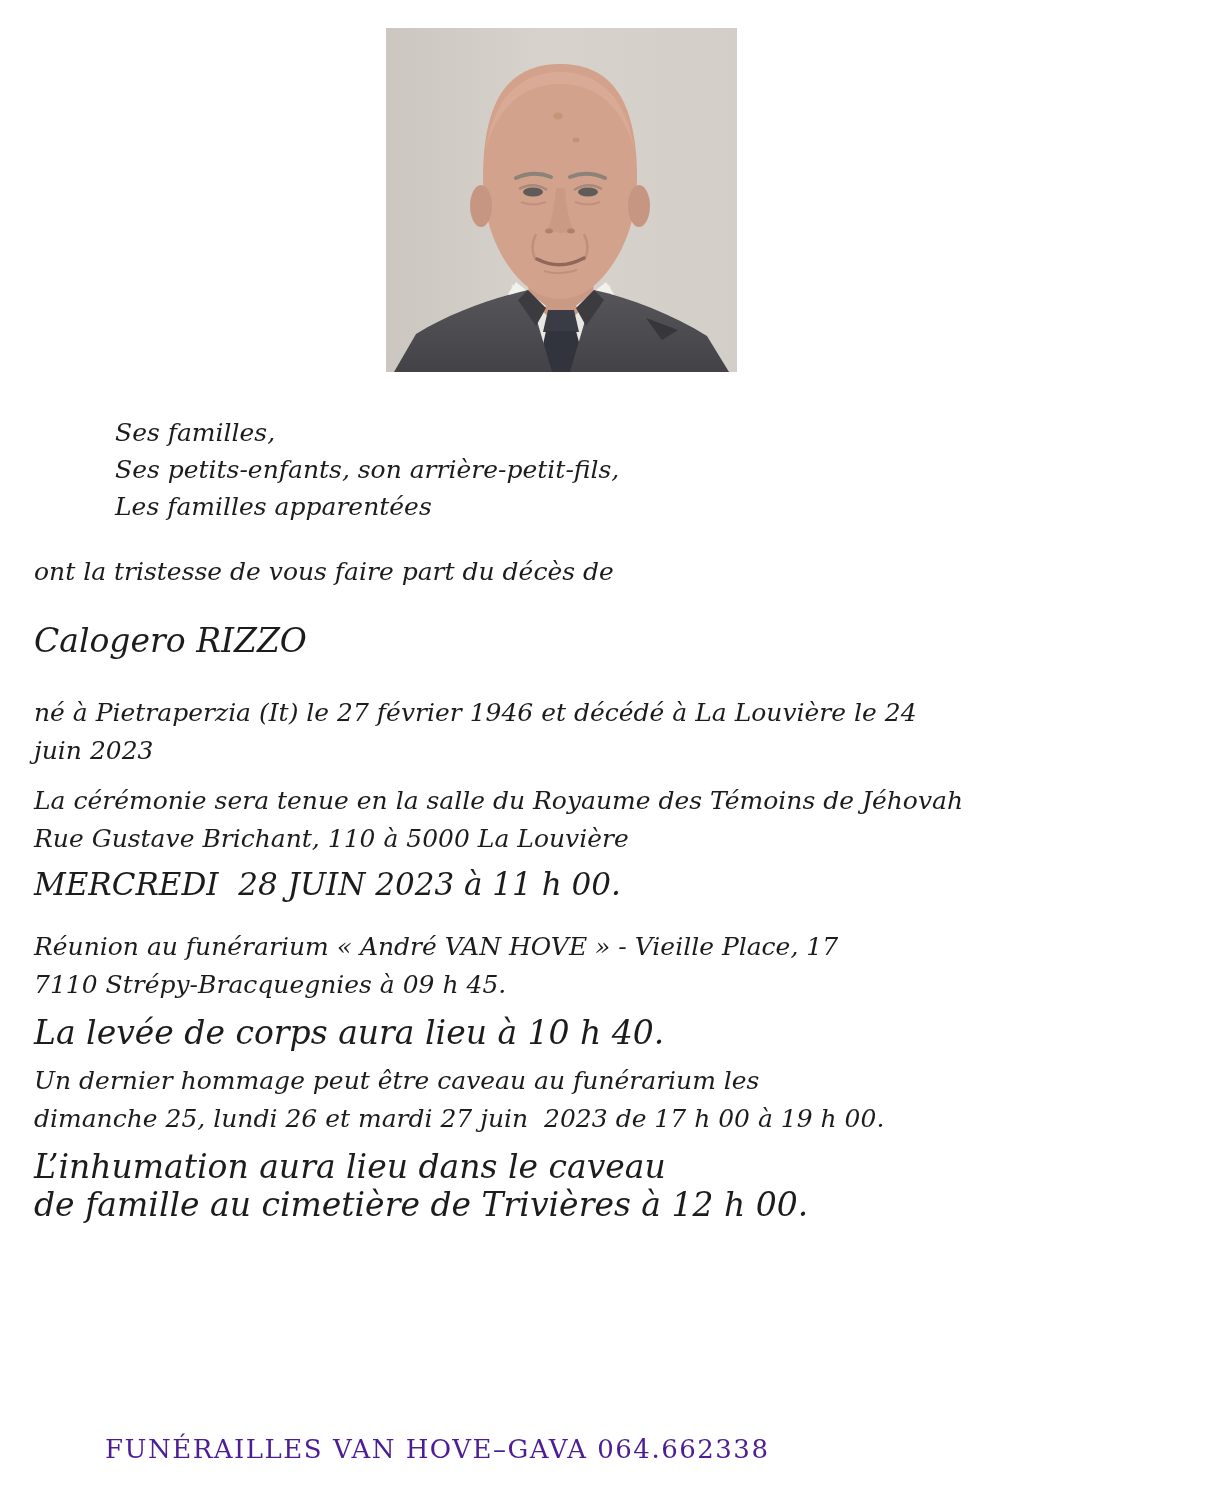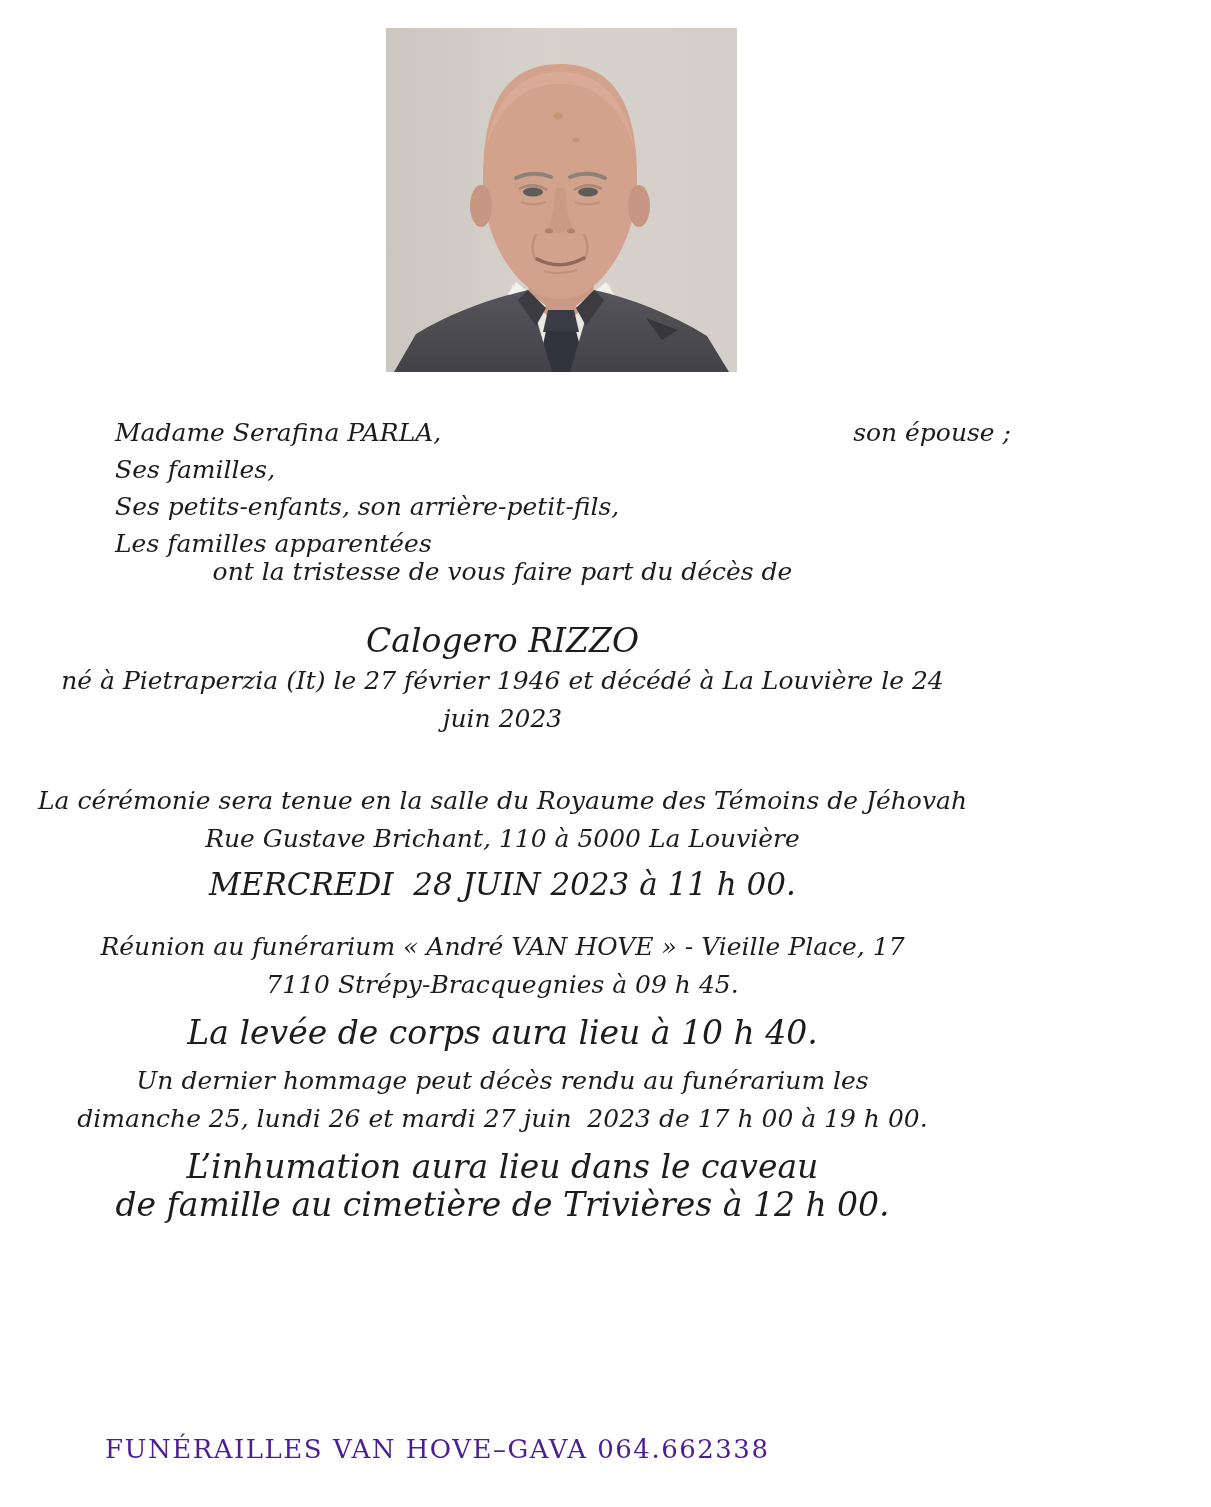--- a/index.html
+++ b/index.html
@@ -39,28 +39,28 @@
     justify-content: space-between;
   }
 
   
   .centered {
     position: absolute;
     left: 0;
     width: 971px;
     box-sizing: border-box;
     padding-left: 34px;
-    text-align: center;
+    text-align: left;
     font-style: italic;
   }
   .intro        { top: 553px;  font-size: 25px; line-height: 37px; }
   .deceased     { top: 620px;  font-size: 25px; }
   .civility     { font-size: 29px; line-height: 42px; }
   .deceased-name{ font-size: 33px; line-height: 42px; }
-  .birth-death  { font-size: 25px; line-height: 38px; }
+  .birth-death  { font-size: 25px; line-height: 38px; margin-top: 32px; }
   .ceremony     { top: 782px;  font-size: 25px; line-height: 38px; }
   .ceremony-datetime { font-size: 31px; line-height: 52px; }
   .meeting      { top: 928px;  font-size: 25px; line-height: 38px; }
   .body-removal { top: 1014px; font-size: 33px; line-height: 38px; }
   .tribute      { top: 1062px; font-size: 25px; line-height: 38px; }
   .burial       { top: 1148px; font-size: 33px; line-height: 38px; }
 
   
   .footer {
     position: absolute;
@@ -134,24 +134,20 @@
 
       <path d="M151 231 Q174 243 198 230" stroke="#8e695b" stroke-width="3.5" fill="none" stroke-linecap="round"></path>
       <path d="M158 243 Q174 248 191 242" stroke="#c18f7b" stroke-width="2" fill="none"></path>
 
       <ellipse cx="172" cy="88" rx="5" ry="3.5" fill="#c08a66" opacity="0.55"></ellipse>
       <ellipse cx="190" cy="112" rx="3.5" ry="2.5" fill="#b97f5e" opacity="0.5"></ellipse>
     </svg>
   </div>
 
   <div class="family">
-    <div class="family-row-spouse">
-      <span class="line">Madame Serafina PARLA,</span>
-      <span class="line">son épouse ;</span>
-    </div>
     <div class="line">Ses familles,</div>
     <div class="line">Ses petits-enfants, son arrière-petit-fils,</div>
     <div class="line">Les familles apparentées</div>
   </div>
 
   <div class="centered intro">
     <div class="line">ont la tristesse de vous faire part du décès de</div>
   </div>
 
   <div class="centered deceased">
@@ -168,21 +164,21 @@
   <div class="centered meeting">
     <div class="line">Réunion au funérarium « André VAN HOVE » - Vieille Place, 17</div>
     <div class="line">7110 Strépy-Bracquegnies à 09 h 45.</div>
   </div>
 
   <div class="centered body-removal">
     <div class="line">La levée de corps aura lieu à 10 h 40.</div>
   </div>
 
   <div class="centered tribute">
-    <div class="line">Un dernier hommage peut décès rendu au funérarium les</div>
+    <div class="line">Un dernier hommage peut être caveau au funérarium les</div>
     <div class="line">dimanche 25, lundi 26 et mardi 27 juin  2023 de 17 h 00 à 19 h 00.</div>
   </div>
 
   <div class="centered burial">
     <div class="line">L’inhumation aura lieu dans le caveau</div>
     <div class="line">de famille au cimetière de Trivières à 12 h 00.</div>
   </div>
 
   <div class="footer line">FUNÉRAILLES VAN HOVE–GAVA 064.662338</div>
 

